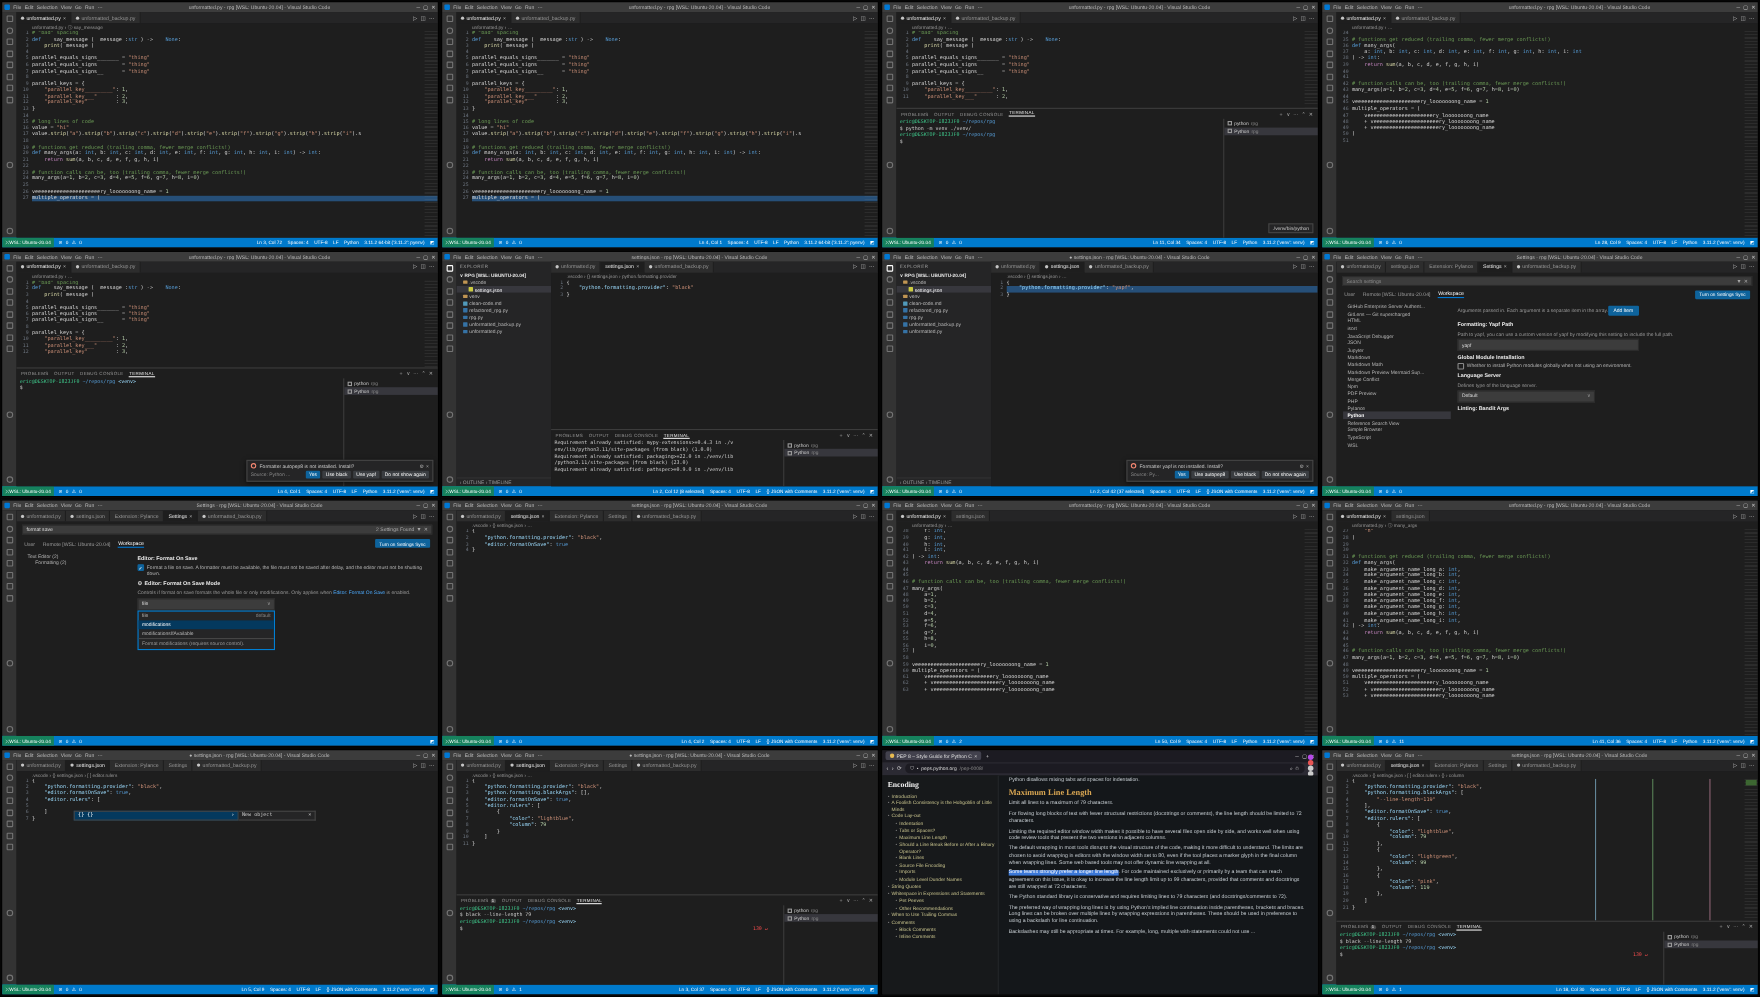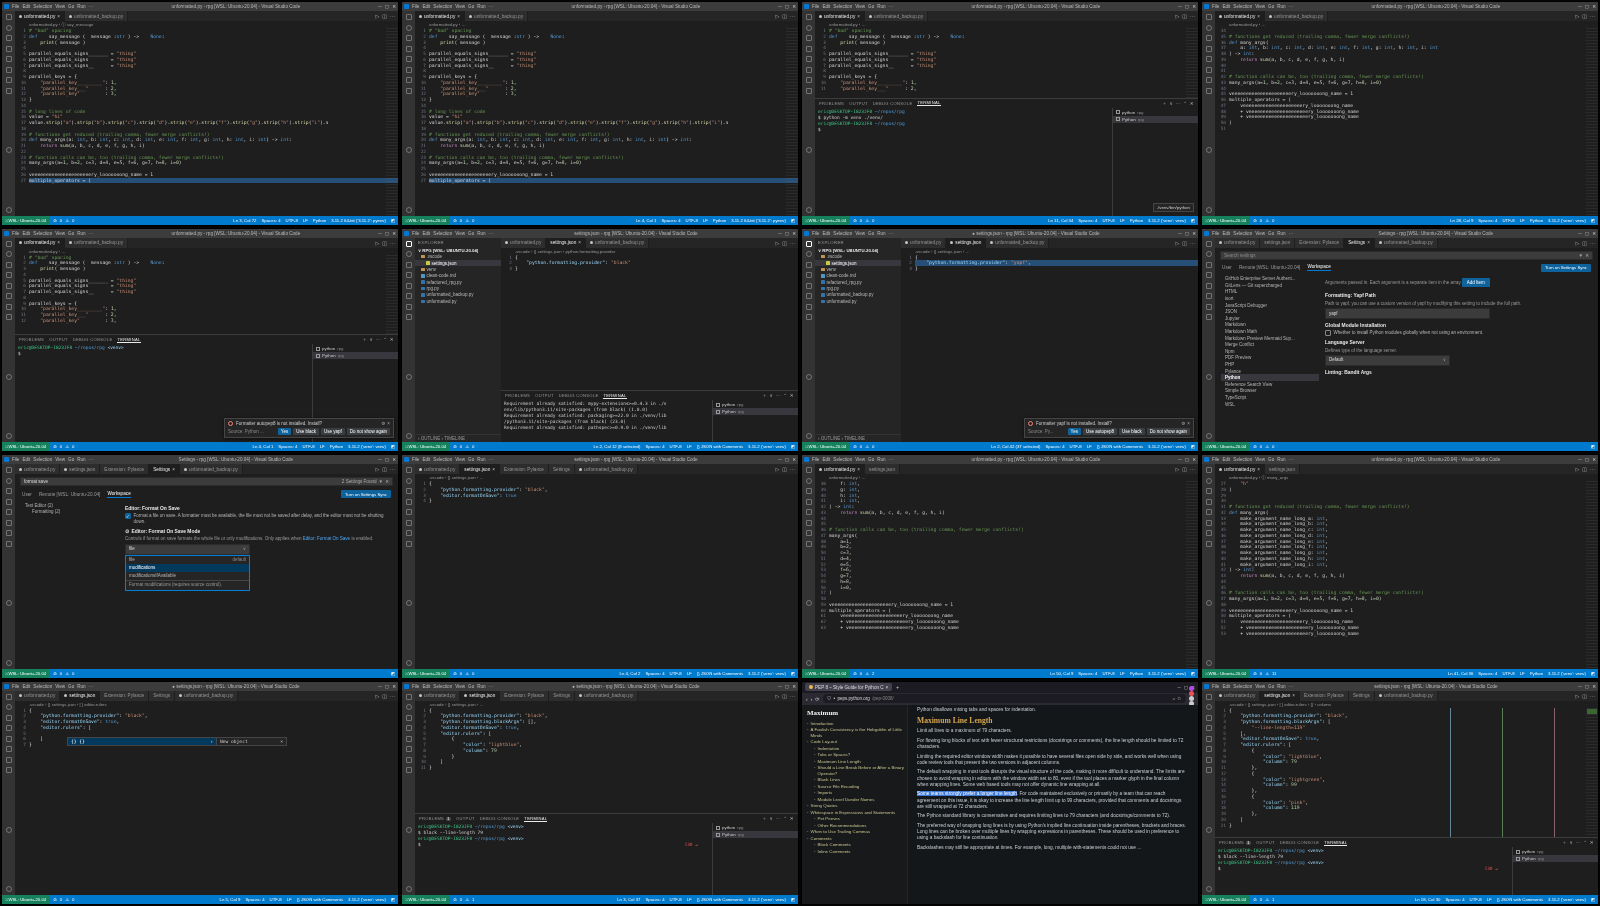--- a/index.html
+++ b/index.html
@@ -1843,21 +1843,21 @@
         <div class="bicons">
           <div class="bico" style="background: rgb(182, 74, 232);"></div>
           <div class="bico" style="background: rgb(232, 84, 84);"></div>
           <div class="bico" style="background: rgb(204, 204, 204);"></div>
           <div class="bico" style="background: rgb(204, 204, 204);"></div>
           <div class="bico" style="background: rgb(232, 154, 60);"></div>
         </div>
       </div>
       <div class="bbody">
         <div class="btoc">
-          <span class="btoch" style="display: block;">Maximum</span>
+          <span class="btoch" style="display: block;">Encoding</span>
           <div class="tocitem">
             <span class="bullet">•</span>
             <span>Introduction</span>
           </div>
           <div class="tocitem">
             <span class="bullet">•</span>
             <span>A Foolish Consistency is the Hobgoblin of Little Minds</span>
           </div>
           <div class="tocitem">
             <span class="bullet">•</span>

